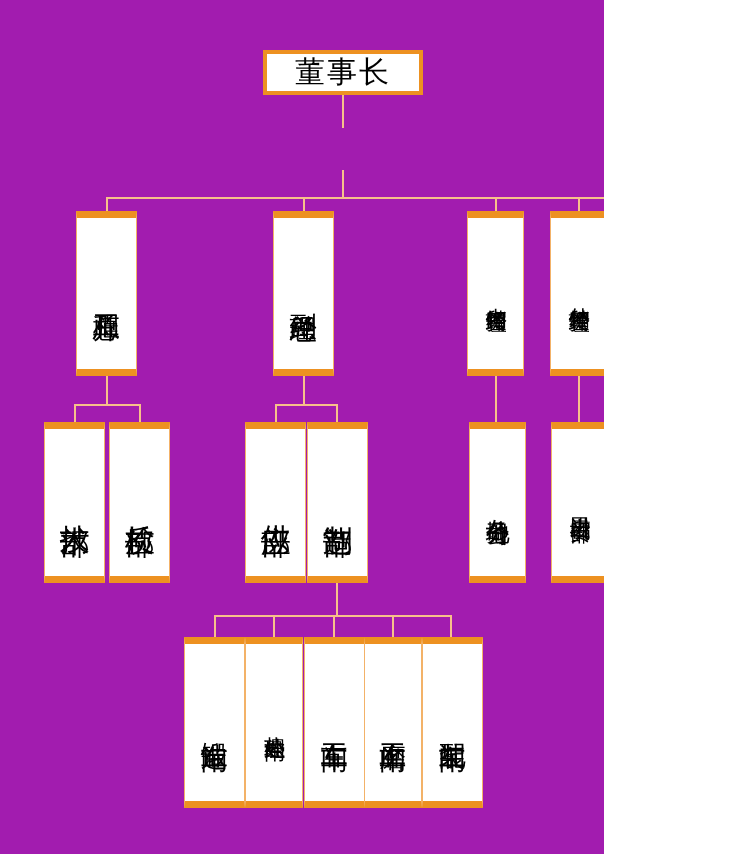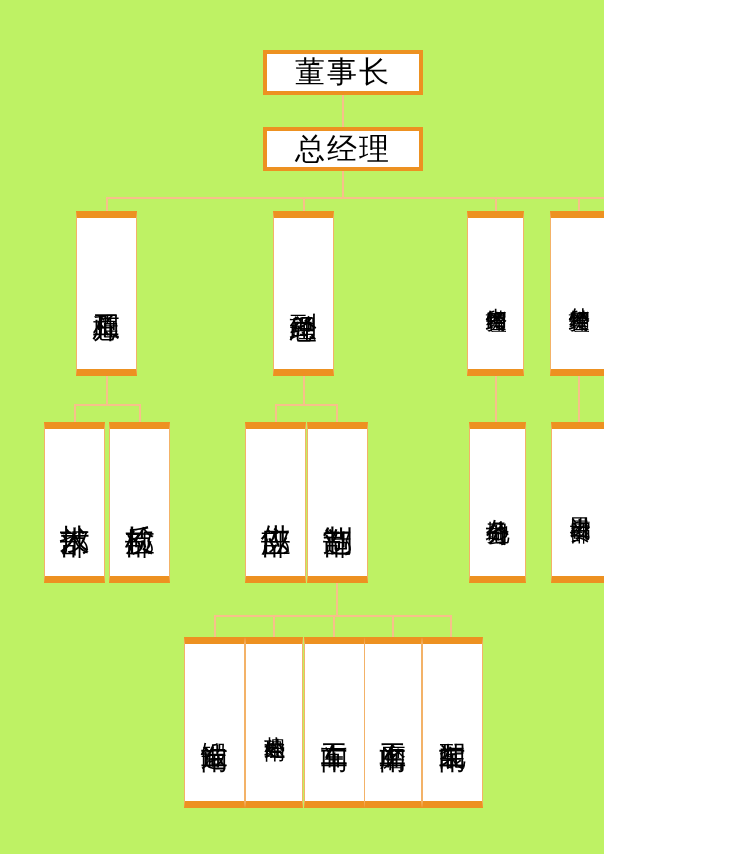--- a/index.html
+++ b/index.html
@@ -8,21 +8,21 @@
     padding: 0;
     background: #ffffff;
   }
   body {
     font-family: "DejaVu Serif", "Liberation Serif", serif;
   }
   #chart-canvas {
     position: relative;
     width: 604px;
     height: 854px;
-    background: #bef264;
+    background: #a21caf;
     overflow: hidden;
   }
 
   
   .conn {
     position: absolute;
     background: #F7C08A;
   }
   .conn-v { width: 2px; }
   .conn-h { height: 2px; }
@@ -105,23 +105,20 @@
   <div class="conn conn-v" style="left:214px; top:615px; height:22px;"></div>
   <div class="conn conn-v" style="left:273px; top:615px; height:22px;"></div>
   <div class="conn conn-v" style="left:333px; top:615px; height:22px;"></div>
   <div class="conn conn-v" style="left:392px; top:615px; height:22px;"></div>
   <div class="conn conn-v" style="left:450px; top:615px; height:22px;"></div>
 
   <div class="node top" style="left:263px; top:50px; width:160px; height:45px;">
     <span class="label">董事长</span>
   </div>
 
-  <div class="node top" style="left:263px; top:127px; width:160px; height:44px;">
-    <span class="label">总经理</span>
-  </div>
 
   <div class="node vert fs-md" style="left:76px; top:211px; width:61px; height:165px;">
     <span class="label">总工程师</span>
   </div>
 
   <div class="node vert fs-md" style="left:273px; top:211px; width:61px; height:165px;">
     <span class="label">副总经理</span>
   </div>
 
   <div class="node vert fs-xs" style="left:467px; top:211px; width:57px; height:165px;">

